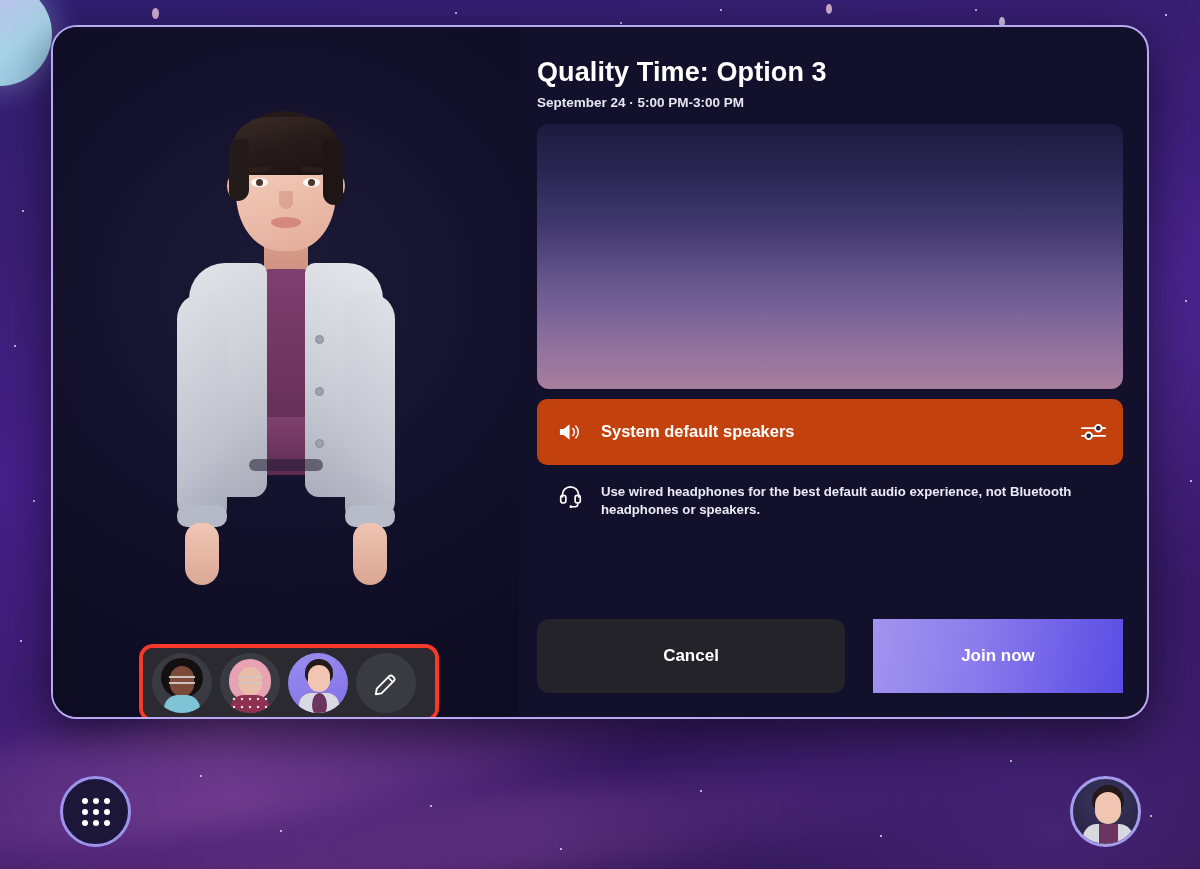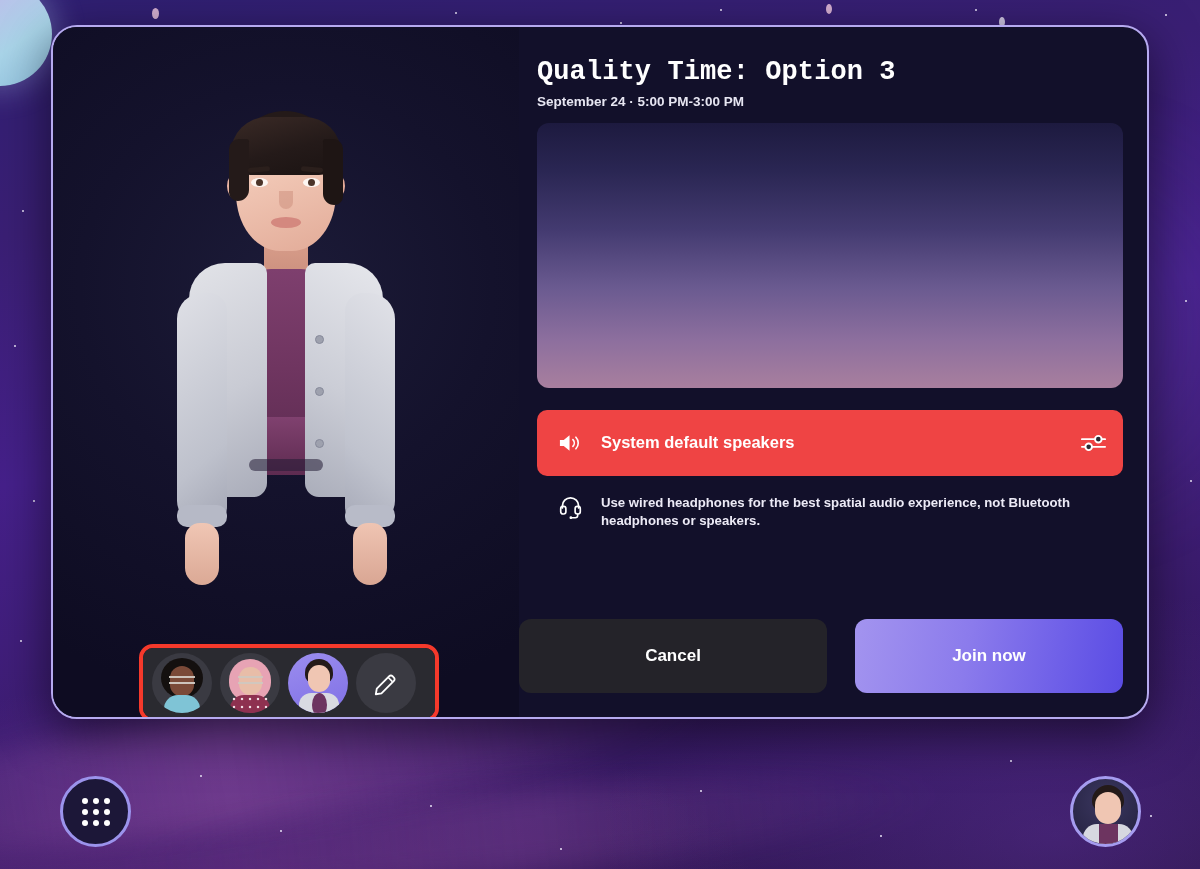--- a/index.html
+++ b/index.html
@@ -214,39 +214,38 @@
   #join-panel {
     flex: 1;
     padding: 24px 24px 24px 0;
     display: flex;
     flex-direction: column;
   }
   #meeting-header { padding: 6px 0 14px 18px; }
   #meeting-title {
     font-size: 27px; font-weight: bold; color: #ffffff;
     letter-spacing: .1px;
-    font-family: Liberation Mono, monospace;
   }
   #meeting-time {
     margin-top: 7px;
     font-size: 13.5px; font-weight: bold; color: #e7e6f2;
   }
   #video-preview {
     height: 265px;
     margin-left: 18px;
     border-radius: 12px;
     background: linear-gradient(180deg,
        #1d1a3f 0%, #2a2653 18%, #433a70 40%,
        #6a5a90 62%, #8d6f9e 82%, #a87f9e 100%);
   }
 
   .device-row {
     margin-left: 18px;
-    margin-top: 22px;
-    background: #ef4444;
+    margin-top: 10px;
+    background: #c2410c;
     border-radius: 10px;
     display: flex;
     align-items: center;
     min-height: 64px;
     padding: 10px 16px 10px 18px;
     gap: 16px;
     justify-content: space-between;
   }
   .device-row.speakers { min-height: 66px; }
   .device-row.mic { min-height: 70px; }
@@ -276,38 +275,39 @@
     align-items: flex-start;
     gap: 16px;
     padding: 6px 16px 6px 18px;
   }
   #headphone-hint .hint-icon { flex: 0 0 30px; display: flex; justify-content: center; padding-top: 1px; }
   #headphone-hint .hint-text {
     font-size: 13.2px; font-weight: bold; color: #eceaf6; line-height: 1.35;
   }
 
   #action-row {
+    margin-left: 18px;
     margin-top: auto;
     display: flex;
     gap: 28px;
   }
   #cancel-button {
     flex: 0 0 308px;
     height: 74px;
     border-radius: 12px;
     background: #242329;
     color: #ffffff;
     font-size: 17px; font-weight: bold;
     border: none; cursor: pointer;
     font-family: "Liberation Sans", sans-serif;
   }
   #join-button {
     flex: 1;
     height: 74px;
-    border-radius: 12px;
+    border-radius: 0;
     background: linear-gradient(100deg, #a394ef 0%, #8b7bec 42%, #6f60e8 75%, #5a4ce4 100%);
     color: #ffffff;
     font-size: 17px; font-weight: bold;
     border: none; cursor: pointer;
     font-family: "Liberation Sans", sans-serif;
   }
 
   
   #app-launcher {
     position: absolute;
@@ -484,21 +484,21 @@
       <div id="headphone-hint">
         <div class="hint-icon">
           <svg width="23" height="24" viewBox="0 0 24 26">
             <path d="M3.2 14 v-2.2 a8.8 8.8 0 0 1 17.6 0 V14" fill="none" stroke="#ffffff" stroke-width="1.9" stroke-linecap="round"></path>
             <rect x="1.4" y="12.4" width="5.6" height="8.2" rx="2.4" fill="none" stroke="#ffffff" stroke-width="1.8"></rect>
             <rect x="17" y="12.4" width="5.6" height="8.2" rx="2.4" fill="none" stroke="#ffffff" stroke-width="1.8"></rect>
             <path d="M19.8 20.6 v1.4 a2.6 2.6 0 0 1 -2.6 2.6 h-3.6" fill="none" stroke="#ffffff" stroke-width="1.7" stroke-linecap="round"></path>
             <circle cx="12.4" cy="24.6" r="1.5" fill="#ffffff"></circle>
           </svg>
         </div>
-        <div class="hint-text">Use wired headphones for the best spatial audio experience, not Bluetooth headphones or speakers.</div>
+        <div class="hint-text">Use wired headphones for the best default audio experience, not Bluetooth headphones or speakers.</div>
       </div>
 
       <div id="action-row">
         <button id="cancel-button">Cancel</button>
         <button id="join-button">Join now</button>
       </div>
 
     </div>
   </div>
 

